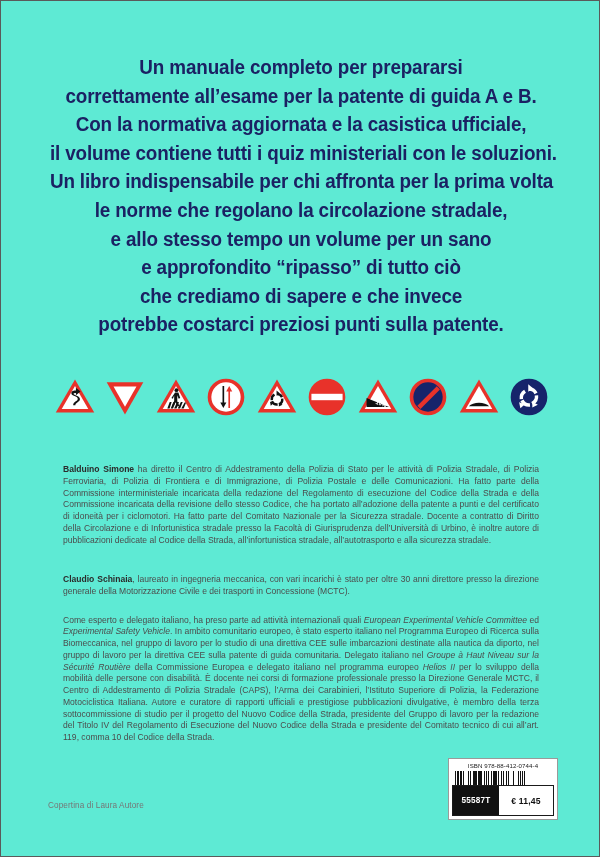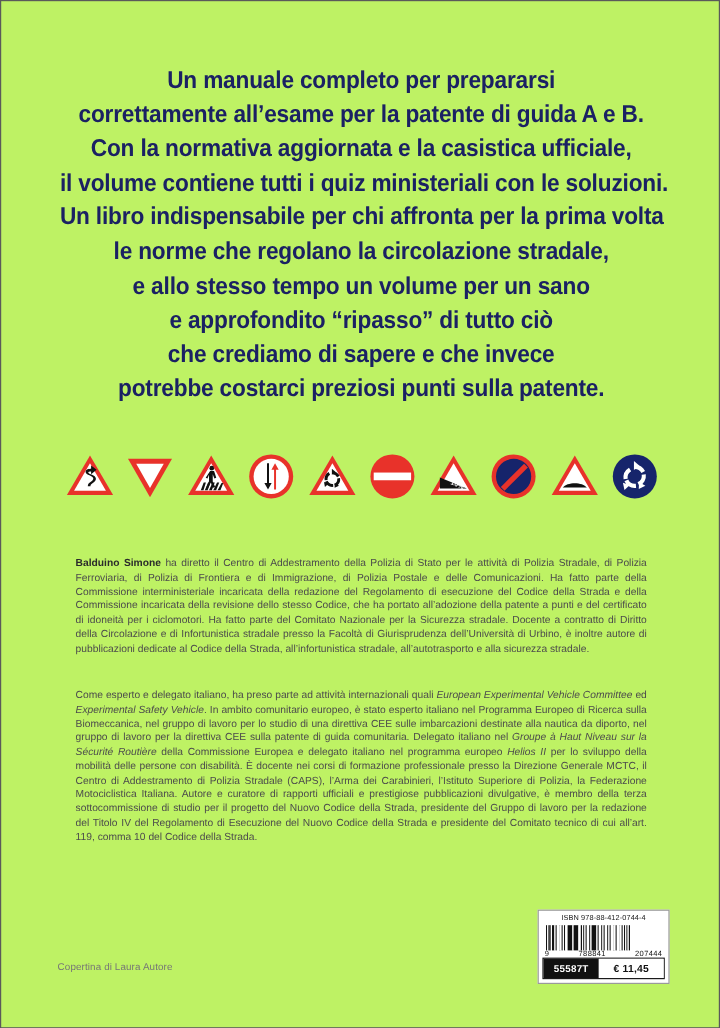--- a/index.html
+++ b/index.html
@@ -7,21 +7,21 @@
     padding: 0;
     background: #ffffff;
   }
   body {
     font-family: "Liberation Sans", sans-serif;
   }
   .page {
     position: relative;
     width: 600px;
     height: 857px;
-    background: #bef264;
+    background: #5eead4;
     box-sizing: border-box;
     border: 1px solid #5a5a5a;
     overflow: hidden;
   }
 
   
   .headline {
     position: absolute;
     left: 30px;
     top: 52px;
@@ -117,21 +117,21 @@
     color: #111;
     margin: 0 1px;
     letter-spacing: 0.3px;
     line-height: 8px;
   }
   .price-row {
     position: absolute;
     left: 3px;
     bottom: 3px;
     width: 102px;
-    height: 18px;
+    height: 31px;
     display: flex;
     border: 1px solid #1a1a1a;
     box-sizing: border-box;
   }
   .price-code {
     background: #111111;
     color: #ffffff;
     font-size: 8.2px;
     font-weight: bold;
     display: flex;
@@ -278,20 +278,23 @@
     </div>
   </div>
 
   <div class="bio" id="bio-1">
     <p>
       <b>Balduino Simone</b><span> ha diretto il Centro di Addestramento della Polizia di Stato per le attività di Polizia Stradale, di Polizia Ferroviaria, di Polizia di Frontiera e di Immigrazione, di Polizia Postale e delle Comunicazioni. Ha fatto parte della Commissione interministeriale incaricata della redazione del Regolamento di esecuzione del Codice della Strada e della Commissione incaricata della revisione dello stesso Codice, che ha portato all’adozione della patente a punti e del certificato di idoneità per i ciclomotori. Ha fatto parte del Comitato Nazionale per la Sicurezza stradale. Docente a contratto di Diritto della Circolazione e di Infortunistica stradale presso la Facoltà di Giurisprudenza dell’Università di Urbino, è inoltre autore di pubblicazioni dedicate al Codice della Strada, all’infortunistica stradale, all’autotrasporto e alla sicurezza stradale.</span>
     </p>
   </div>
 
   <div class="bio" id="bio-2">
+    <p>
+      <b>Claudio Schinaia</b><span>, laureato in ingegneria meccanica, con vari incarichi è stato per oltre 30 anni direttore presso la direzione generale della Motorizzazione Civile e dei trasporti in Concessione (MCTC).</span>
+    </p>
     <p>
       <span>Come esperto e delegato italiano, ha preso parte ad attività internazionali quali </span><i>European Experimental Vehicle Committee</i><span> ed </span><i>Experimental Safety Vehicle</i><span>. In ambito comunitario europeo, è stato esperto italiano nel Programma Europeo di Ricerca sulla Biomeccanica, nel gruppo di lavoro per lo studio di una direttiva CEE sulle imbarcazioni destinate alla nautica da diporto, nel gruppo di lavoro per la direttiva CEE sulla patente di guida comunitaria. Delegato italiano nel </span><i>Groupe à Haut Niveau sur la Sécurité Routière</i><span> della Commissione Europea e delegato italiano nel programma europeo </span><i>Helios II</i><span> per lo sviluppo della mobilità delle persone con disabilità. È docente nei corsi di formazione professionale presso la Direzione Generale MCTC, il  Centro di Addestramento di Polizia Stradale (CAPS), l’Arma dei Carabinieri, l’Istituto Superiore di Polizia, la Federazione Motociclistica Italiana. Autore e curatore di rapporti ufficiali e prestigiose pubblicazioni divulgative, è membro della terza sottocommissione di studio per il progetto del Nuovo Codice della Strada, presidente del Gruppo di lavoro per la redazione del Titolo IV del Regolamento di Esecuzione del Nuovo Codice della Strada e presidente del Comitato tecnico di cui all’art. 119, comma 10 del Codice della Strada.</span>
     </p>
   </div>
 
   <div class="credit">Copertina di Laura Autore</div>
 
   <div class="barcode-box">
     <div class="isbn-text">ISBN 978-88-412-0744-4</div>
     <div class="bars" id="barcode-bars">

